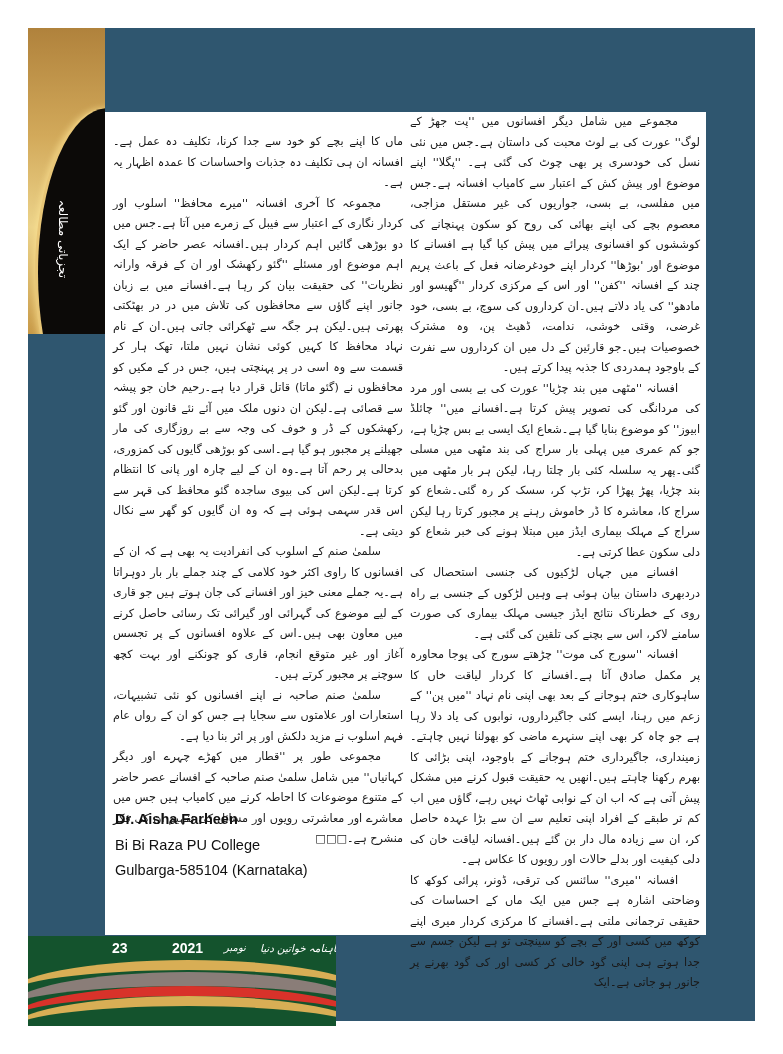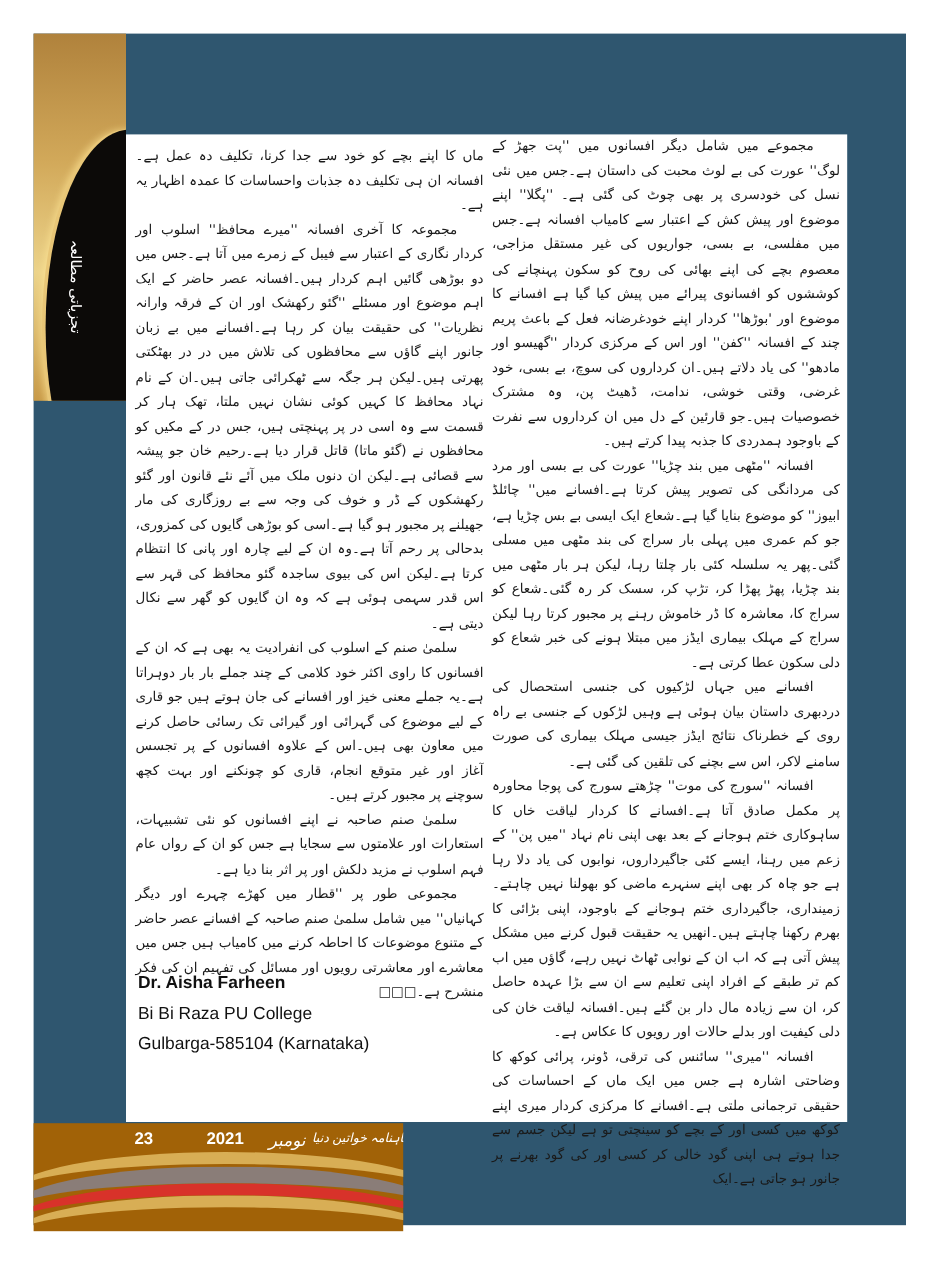--- a/index.html
+++ b/index.html
@@ -32,51 +32,51 @@
     position:absolute; left:105px; top:112px; width:601px; height:823px;
     background:#ffffff;
   }
   .col {
     position:absolute; top:0; bottom:0;
     direction:rtl; text-align:justify;
     font-family:"DejaVu Sans", sans-serif;
     font-size:11.2px; line-height:20.5px; color:#1a1a1a;
   }
   .col-right { left:305px; width:290px; padding-top:0; }
-  .col-left  { left:8px;  width:290px; padding-top:8px; }
+  .col-left  { left:8px;  width:290px; padding-top:20px; }
   .col p { margin:0; text-indent:0; }
   .col p.indent { text-indent:22px; }
   .end-marks { font-family:"DejaVu Sans", sans-serif; letter-spacing:1px; }
   .byline {
     position:absolute; left:10px; top:695px; width:290px;
     direction:ltr; text-align:left;
     font-family:"Liberation Sans", sans-serif; color:#111;
     font-size:14.5px; line-height:25.5px;
   }
   .byline .name { font-weight:bold; }
   .footer-band {
     position:absolute; left:28px; top:936px; width:308px; height:90px;
-    background:#a16207; overflow:hidden;
+    background:#14532d; overflow:hidden;
   }
   .footer-band .wave {
     position:absolute; left:-20px; width:360px; height:60px;
     border-radius:50%;
   }
   .wave.w1 { top:24px; border-top:10px solid #d8ae55; }
   .wave.w2 { top:36px; border-top:14px solid #8a7d78; }
   .wave.w3 { top:50px; border-top:10px solid #d8322a; }
   .wave.w4 { top:60px; border-top:10px solid #d8ae55; }
   .footer-text {
     position:absolute; top:4px; left:0; width:308px; height:20px;
     color:#fff; font-family:"Liberation Sans", sans-serif;
     font-size:14px; font-weight:bold;
   }
   .footer-text .page-no { position:absolute; left:84px; }
   .footer-text .year { position:absolute; left:144px; }
-  .footer-text .month { position:absolute; left:196px; font-weight:normal; font-size:14px; font-style:italic; top:2px;text-align:center; }
+  .footer-text .month { position:absolute; left:196px; font-weight:normal; font-size:10px; font-style:italic; top:2px;text-align:center; }
   .footer-text .mag { position:absolute; left:232px; font-weight:normal; font-size:10.5px; font-style:italic; top:2px; white-space:nowrap; }
 </style>
 </head>
 <body>
 
 <div class="blue-frame"></div>
 
 <div class="gold-strip">
   <div class="black-curve"></div>
   <div class="vertical-label">تجزیاتی مطالعہ</div>

